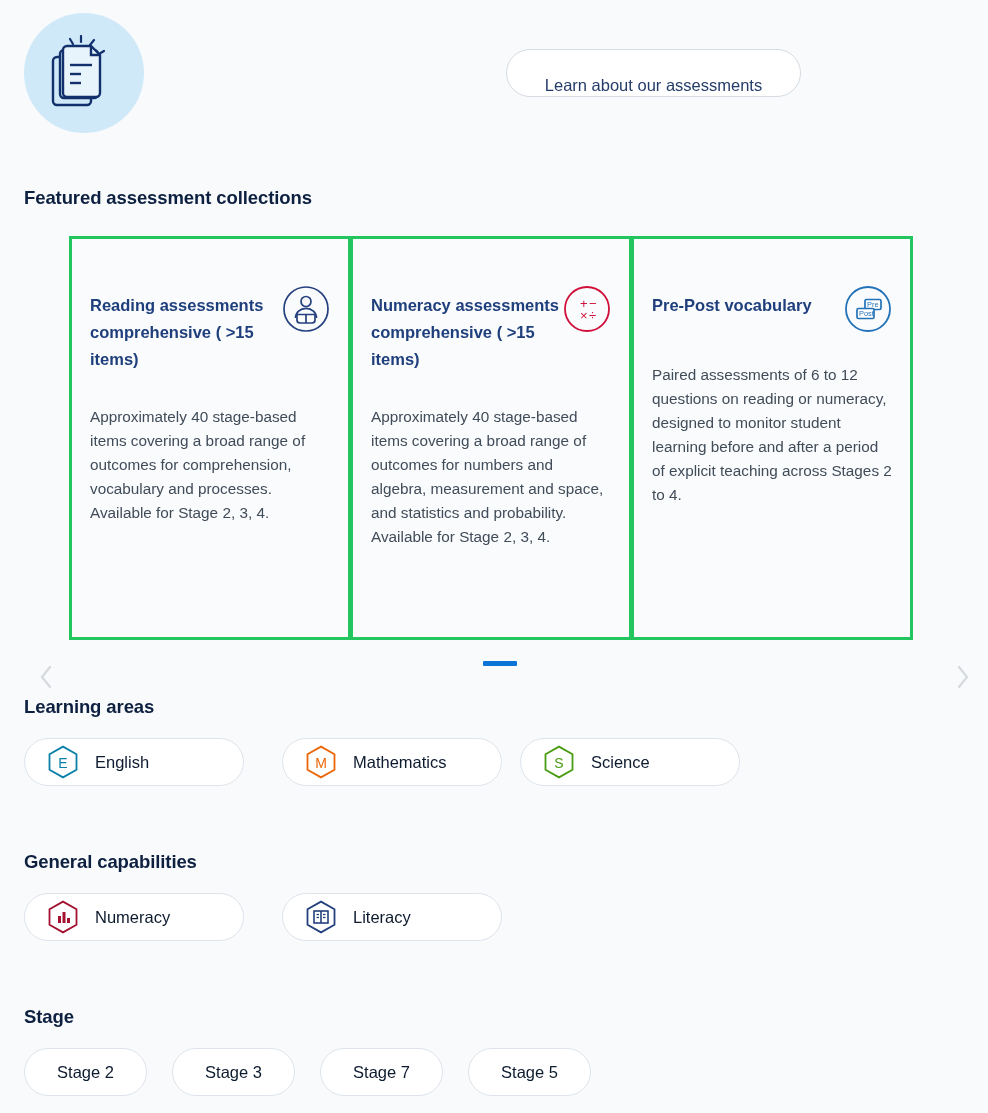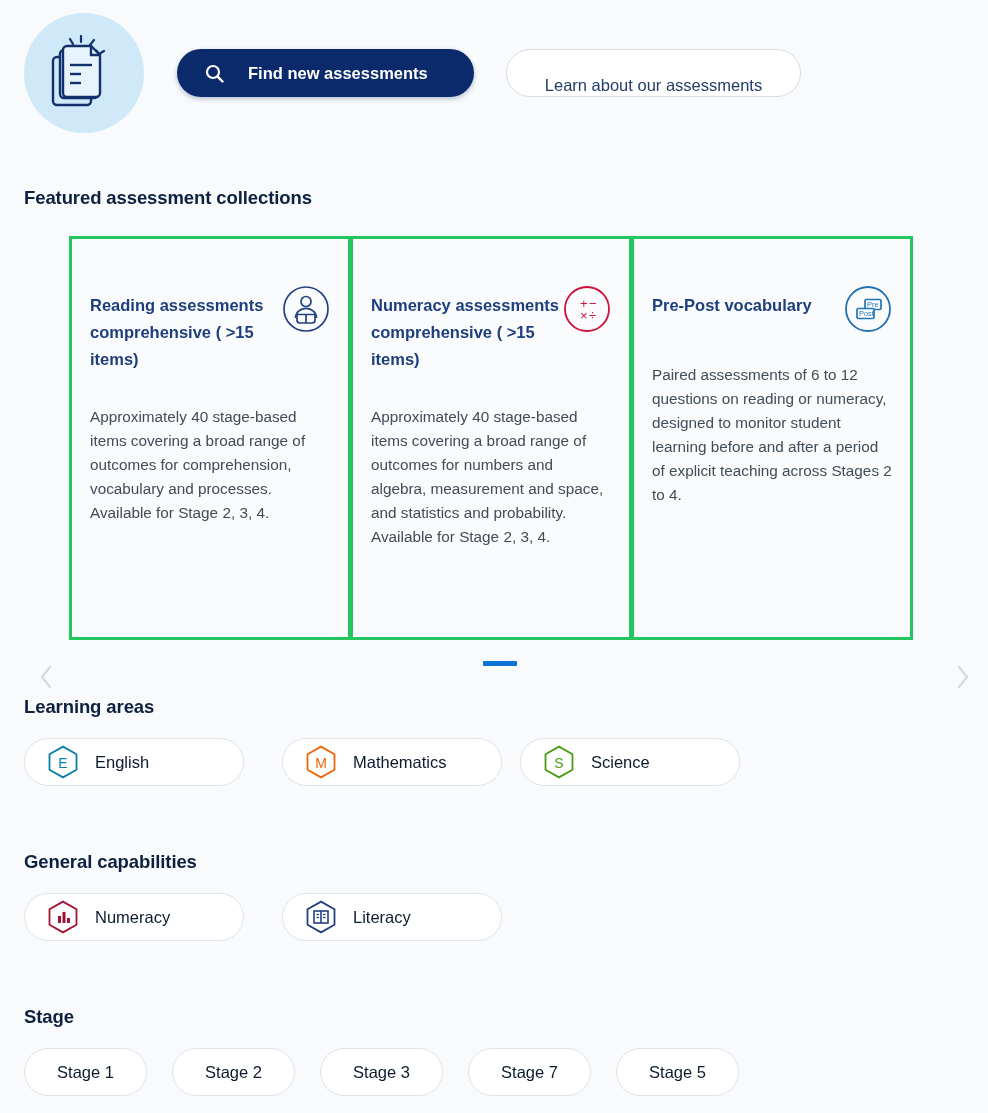--- a/index.html
+++ b/index.html
@@ -194,29 +194,20 @@
         <line x1="20" y1="39" x2="31" y2="39" stroke="#12306b" stroke-width="2.4"></line>
         <line x1="20" y1="48" x2="31" y2="48" stroke="#12306b" stroke-width="2.4"></line>
         <line x1="31" y1="1" x2="31" y2="7" stroke="#12306b" stroke-width="2.2" stroke-linecap="round"></line>
         <line x1="20" y1="4" x2="23" y2="9" stroke="#12306b" stroke-width="2.2" stroke-linecap="round"></line>
         <line x1="44" y1="5" x2="40" y2="10" stroke="#12306b" stroke-width="2.2" stroke-linecap="round"></line>
         <line x1="54" y1="16" x2="49" y2="19" stroke="#12306b" stroke-width="2.2" stroke-linecap="round"></line>
       </svg>
     </span>
   </div>
 
-  <button class="btn-primary">
-    <span class="mag">
-      <svg width="19" height="19" viewBox="0 0 19 19" fill="none">
-        <circle cx="8" cy="8" r="6" stroke="#ffffff" stroke-width="2.2"></circle>
-        <line x1="12.4" y1="12.4" x2="17.5" y2="17.5" stroke="#ffffff" stroke-width="2.4" stroke-linecap="round"></line>
-      </svg>
-    </span>
-    <span class="plabel">Find new assessments</span>
-  </button>
 
   <button class="btn-secondary">
     <span>Learn about our assessments</span>
   </button>
 </div>
 
 <div class="sec-title" id="t-featured">Featured assessment collections</div>
 
 <div class="carousel">
   <div class="cards">
@@ -352,23 +343,20 @@
       </svg>
     </span>
     <span>Literacy</span>
   </div>
 </div>
 
 <div class="sec-title" id="t-stage">Stage</div>
 
 <div class="pill-row" id="row-stage">
   <div class="pill">
-    <span>Stage 1</span>
-  </div>
-  <div class="pill">
     <span>Stage 2</span>
   </div>
   <div class="pill">
     <span>Stage 3</span>
   </div>
   <div class="pill">
     <span>Stage 7</span>
   </div>
   <div class="pill">
     <span>Stage 5</span>

